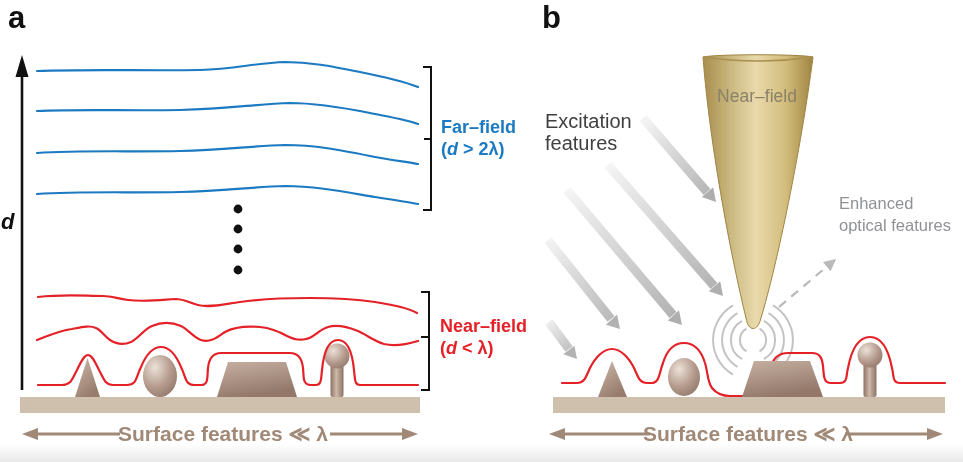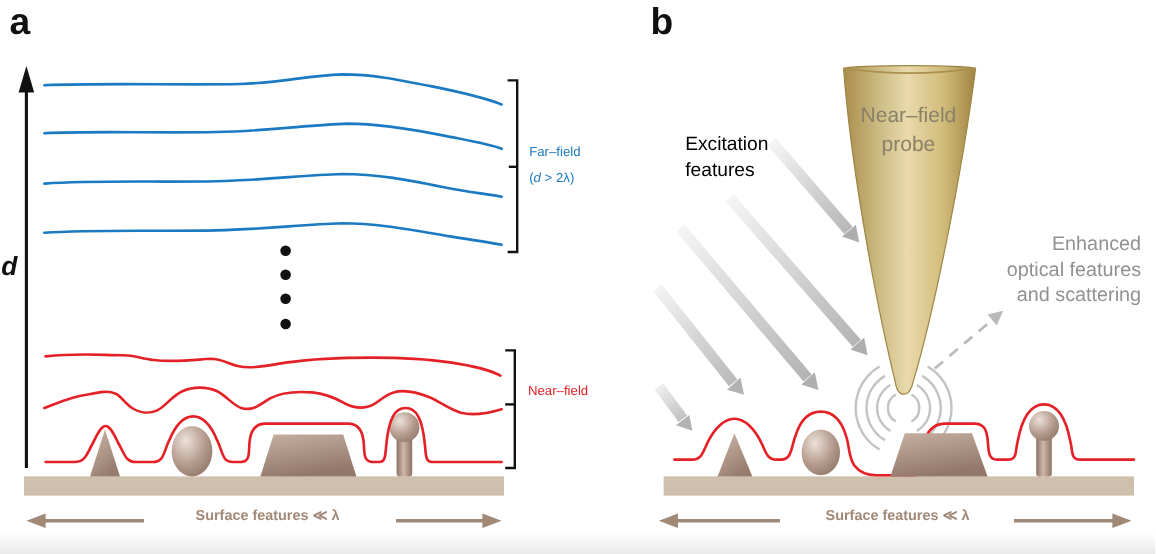--- a/index.html
+++ b/index.html
@@ -2,26 +2,26 @@
 <html><head>
 <meta charset="utf-8">
 <style>
   html,body{margin:0;padding:0;background:#fff;}
   #fig{position:relative;width:963px;height:462px;background:#ffffff;overflow:hidden;
        font-family:"Liberation Sans",sans-serif;}
   #gfx{position:absolute;left:0;top:0;}
   .txt{position:absolute;white-space:nowrap;}
   .panel-letter{font-size:31px;font-weight:bold;color:#111;line-height:32px;}
   .axis-d{font-size:22px;font-weight:bold;font-style:italic;color:#111;}
-  .field-label{font-size:11px;font-weight:normal;line-height:22px;}
+  .field-label{font-size:18px;font-weight:bold;line-height:22px;}
   .field-label .cond i{font-style:italic;}
-  .gray-label{font-size:16px;color:#000000;line-height:22px;margin-left:26px;}
+  .gray-label{font-size:20px;color:#404040;line-height:22px;}
   .probe-label{font-size:17.5px;color:#8a8168;line-height:24px;text-align:center;width:130px;}
-  .enhanced-label{font-size:16.5px;color:#8f9194;line-height:21.5px;text-align:right;}
-  .surface-label{font-size:12px;font-weight:bold;color:#a18977;width:210px;text-align:center;}
+  .enhanced-label{font-size:16.5px;color:#8f9194;line-height:21.5px;}
+  .surface-label{font-size:21px;font-weight:bold;color:#a18977;width:210px;text-align:center;}
   .blue{color:#1b7ac1;}
   .red{color:#e42127;}
   .bottom-fade{position:absolute;left:0;bottom:0;width:963px;height:18px;
        background:linear-gradient(#ffffff,#e9e9ea);}
 </style>
 </head>
 <body>
 
 <div id="fig">
 
@@ -193,38 +193,37 @@
 
   <div class="txt axis-d" style="left:1px;top:209px;">d</div>
 
   <div class="txt field-label blue" style="left:441px;top:116px;">
     <div>Far–field</div>
     <div class="cond"><span>(</span><i>d</i><span> &gt; 2λ)</span></div>
   </div>
 
   <div class="txt field-label red" style="left:440px;top:315px;">
     <div>Near–field</div>
+    <div class="cond"><span>(</span><i>d</i><span> &lt; λ)</span></div>
   </div>
 
   <div class="txt surface-label" style="left:118px;top:422px;">Surface features ≪ λ</div>
 
   <div class="txt panel-letter" style="left:542px;top:2px;">b</div>
 
   <div class="txt gray-label" style="left:545px;top:110px;">
     <div>Excitation</div>
     <div>features</div>
   </div>
 
   <div class="txt probe-label" style="left:692px;top:84px;">
     <div>Near–field</div>
-    <div>probe</div>
   </div>
 
   <div class="txt enhanced-label" style="left:839px;top:193px;">
     <div>Enhanced</div>
     <div>optical features</div>
-    <div>and scattering</div>
   </div>
 
   <div class="txt surface-label" style="left:643px;top:422px;">Surface features ≪ λ</div>
 
   <div class="bottom-fade"></div>
 </div>
 
 </body></html>

